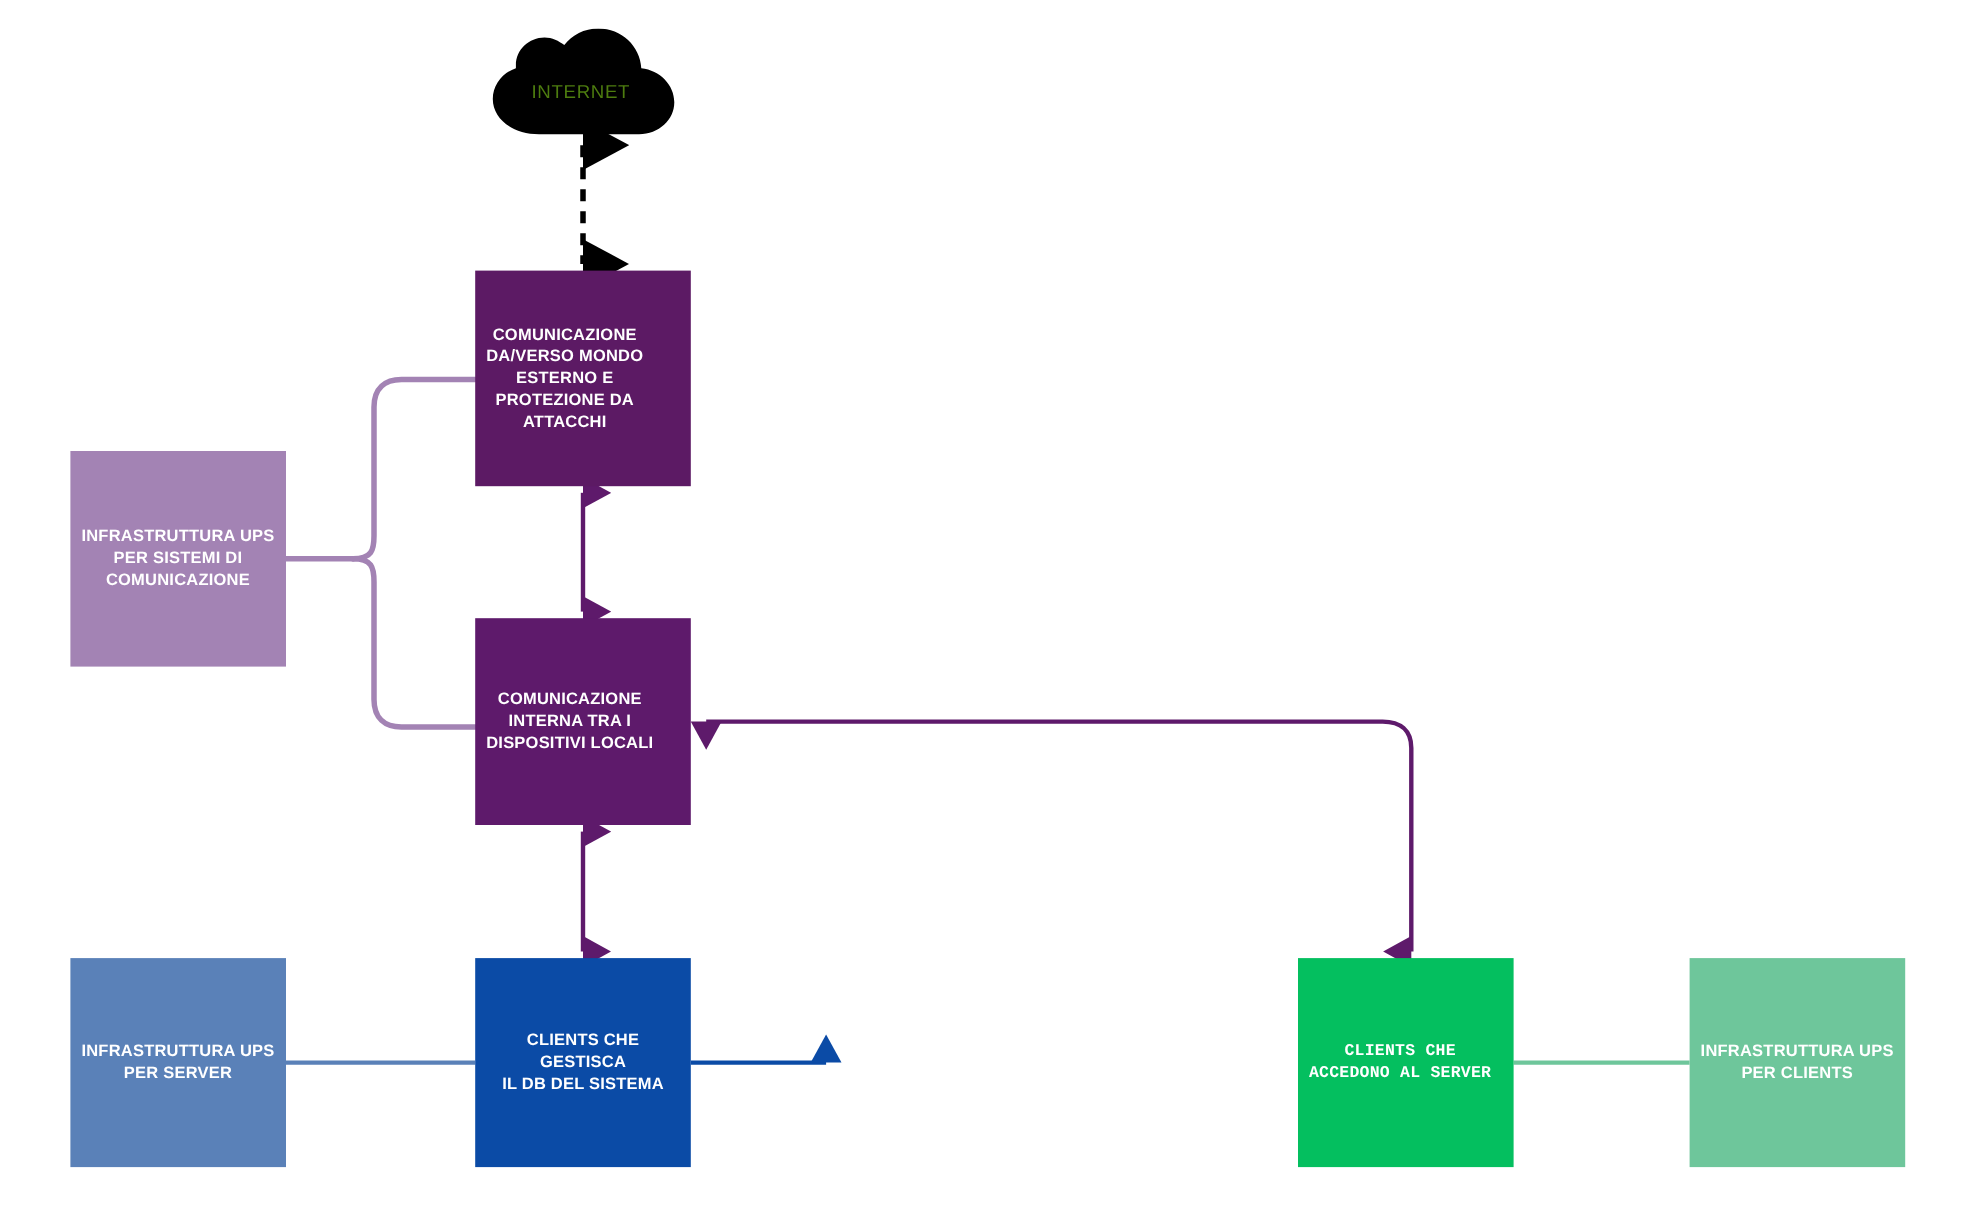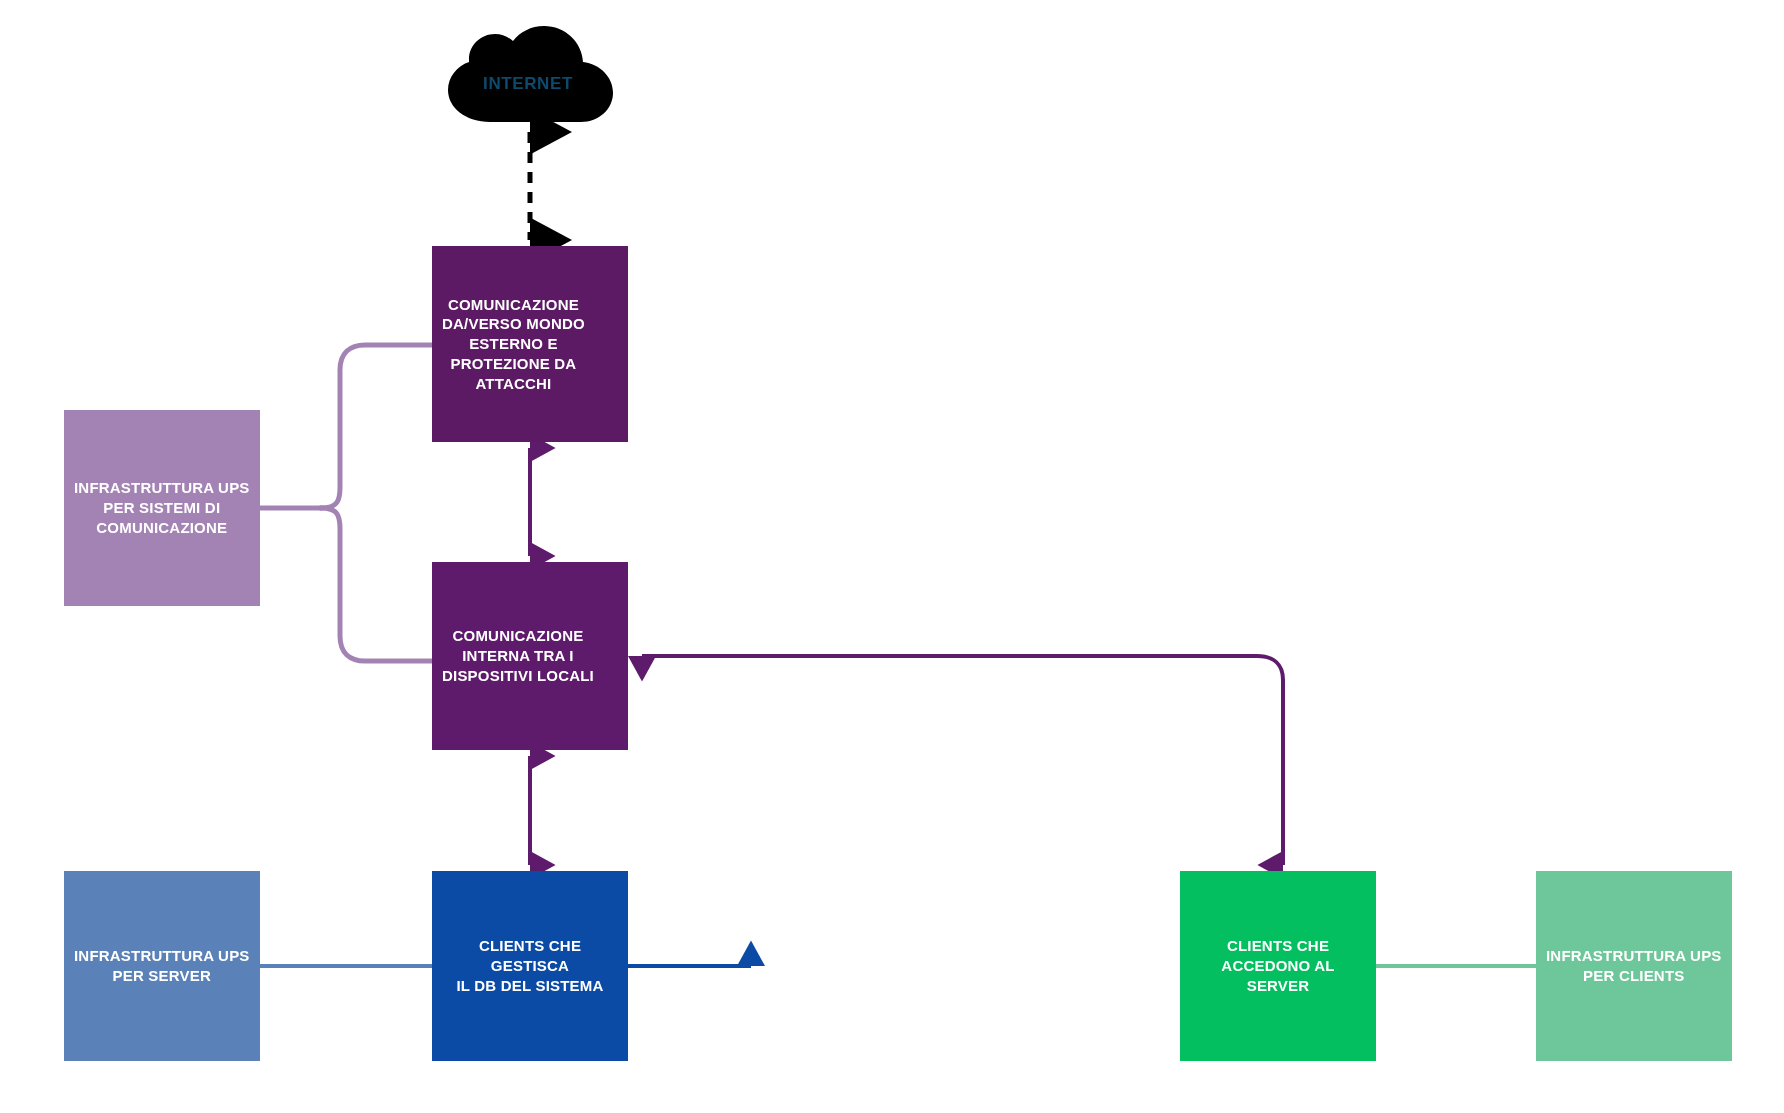--- a/index.html
+++ b/index.html
@@ -65,20 +65,21 @@
   }
   #node-backup-db {
     left: 757px; top: 871px;  width: 196px; height: 190px;
     background: #0b4ba6;
     font-size: 15px;
   }
   #node-clients {
     left: 1180px; top: 871px; width: 196px; height: 190px;
     background: #04bf5f;
     font-size: 15px;
+    font-family: Liberation Mono, monospace;
   }
   #node-ups-clients {
     left: 1536px; top: 871px; width: 196px; height: 190px;
     background: #6ec69b;
     font-size: 15px;
   }
 
   
   #node-internet {
     position: absolute;
@@ -90,22 +91,22 @@
   }
   #node-internet .cloud-label {
     position: absolute;
     left: 0;
     top: 0;
     width: 200px;
     height: 100px;
     display: flex;
     align-items: center;
     justify-content: center;
-    color: #0c4a6e;
-    font-weight: bold;
+    color: #4d7c0f;
+    font-weight: normal;
     font-size: 17px;
     letter-spacing: 0.6px;
     z-index: 2;
     padding-top: 16px;
     box-sizing: border-box;
   }
   #node-internet svg {
     position: absolute;
     left: 0; top: 0;
     z-index: 1;

